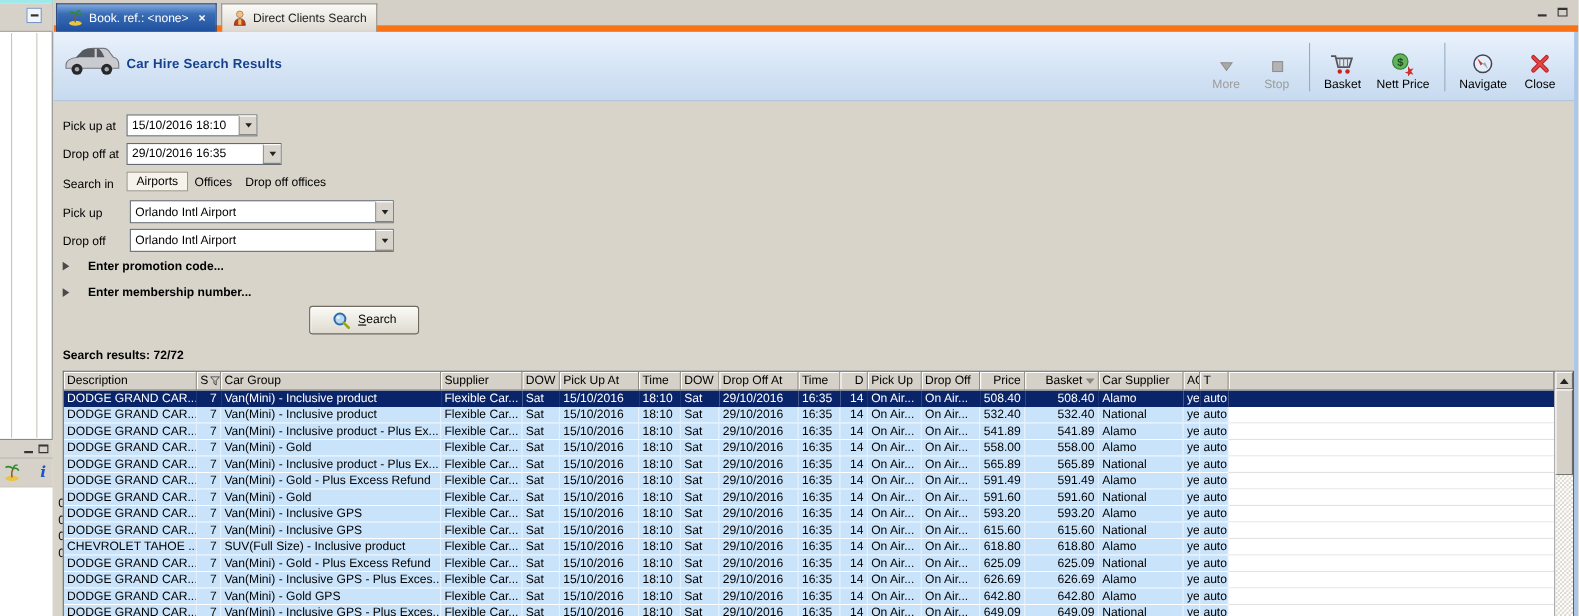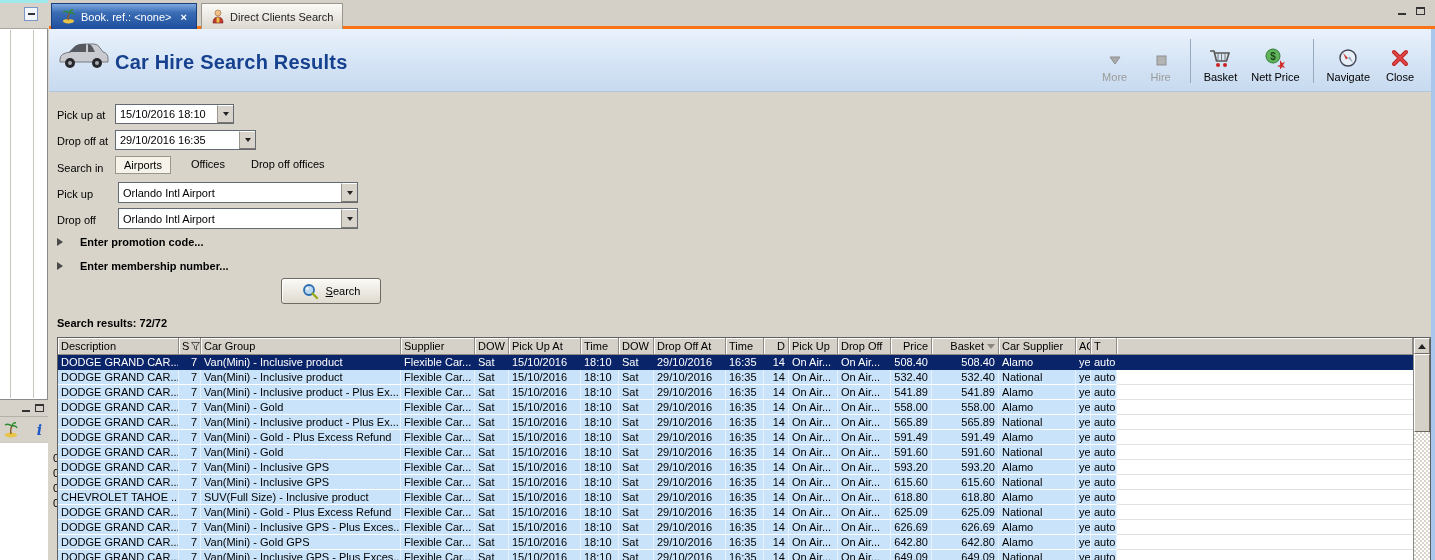--- a/index.html
+++ b/index.html
@@ -19,46 +19,46 @@
   .bottom-panel { position:absolute; left:0; top:399px; width:48px; height:161px; background:#fff; border-top:1px solid #8a8a8a; }
   .bp-header { height:17px; background:#d6d2ca; border-bottom:1px solid #b5b1a8; display:flex; align-items:center; justify-content:flex-end; gap:5px; padding-right:4px; }
   .g-min { width:8px; height:2px; background:#333; margin-top:5px; }
   .g-restore { width:9px; height:8px; border:1px solid #333; border-top-width:2px; background:transparent; }
   .bp-icons { height:26px; background:#d6d2ca; display:flex; align-items:center; justify-content:space-between; padding:0 6px 0 3px; border-bottom:1px solid #cfcbc2; }
   .info-i { color:#1a56c4; font-weight:bold; font-style:italic; font-family:"DejaVu Serif", serif; font-size:14px; }
   .bp-values { padding:8px 3px 0 16px;margin-left:37px; }
   .bp-values div { text-align:right; height:15px; line-height:15px; }
 
   
-  .tabbar { position:absolute; left:49px; top:0; right:0; height:29px; background:#d4d0c8; border-bottom:3px solid #f97316; }
+  .tabbar { position:absolute; left:49px; top:0; right:0; height:29px; background:#d4d0c8; border-bottom:6px solid #f97316; }
   .tab { position:absolute; top:3px; height:26px; display:flex; align-items:center; gap:5px; padding:0 9px; cursor:default; }
   .tab-active { left:2px; background:linear-gradient(180deg,#7fa9e0 0%, #3a6cb4 35%, #1d4f9e 100%); border:1px solid #1c3f78; border-bottom:none; color:#fff; }
   .tab-inactive { left:152px; background:linear-gradient(180deg,#fbfaf7,#dcd8d0); border:1px solid #9a968c; border-bottom:none; color:#222; }
   .tab-close { color:#fff; font-weight:bold; font-size:11px; margin-left:4px; }
   .win-controls { position:absolute; right:10px; top:7px; display:flex; gap:10px; align-items:center; }
 
   
   .band { position:absolute; left:49px; top:29px; right:4px; height:63px; background:linear-gradient(180deg,#eaf2fc 0%, #d5e4f5 55%, #c7daef 100%); border-bottom:1px solid #b3c6dc; }
   .win-right { position:absolute; right:0; top:29px; width:4px; bottom:0; background:#a9c7ec; }
-  .band-title { position:absolute; left:66px; top:22px; font-size:20px; font-weight:bold; color:#16418f; letter-spacing:.2px; }
+  .band-title { position:absolute; left:66px; top:22px; font-size:12px; font-weight:bold; color:#16418f; letter-spacing:.2px; }
   .car-svg { position:absolute; left:8px; top:9px; }
   .toolbar { position:absolute; right:8px; top:8px; height:48px; display:flex; align-items:stretch; }
   .tbtn { display:flex; flex-direction:column; align-items:center; justify-content:flex-end; min-width:46px; padding:2px 7px; }
   .tbtn .ticon { height:24px; display:flex; align-items:flex-end; justify-content:center; }
   .tbtn .tlabel { margin-top:2px; white-space:nowrap; }
   .tbtn.disabled .tlabel { color:#9b9b99; }
   .tsep { width:1px; background:#96abc2; margin:2px 6px; }
 
   
   .flabel { position:absolute; left:57px; height:14px; line-height:14px; }
   .field { position:absolute; background:#fff; border:1px solid #636a72; display:flex; align-items:center; }
   .field .fval { flex:1; padding-left:4px; white-space:nowrap; overflow:hidden; }
   .drop-btn { width:16px; align-self:stretch; background:#d8d4cb; border-left:1px solid #9a968c; border-top:1px solid #fff; border-bottom:1px solid #7c786f; display:flex; align-items:center; justify-content:center; }
   .tri-down { width:0; height:0; border-left:3px solid transparent; border-right:3px solid transparent; border-top:4px solid #222; }
-  .segment { position:absolute; left:115px; top:156px; display:flex; align-items:flex-start; gap:14px; }
+  .segment { position:absolute; left:115px; top:156px; display:flex; align-items:flex-end; gap:0; }
   .seg { padding:2px 6px; }
   .seg.sel { border:1px solid #9a968c; background:#f6f3ea; padding:2px 8px; }
   .expander { position:absolute; left:57px; display:flex; align-items:center; gap:17px; font-weight:bold; }
   .tri-right { width:0; height:0; border-top:4px solid transparent; border-bottom:4px solid transparent; border-left:6px solid #4a4a4a; }
   .search-btn { position:absolute; left:281px; top:278px; width:100px; height:26px; background:linear-gradient(180deg,#fbfaf6,#dedacf); border:1px solid #6f6b62; border-radius:3px; box-shadow:inset 1px 1px 0 #fff; display:flex; align-items:center; justify-content:center; gap:7px; cursor:default; }
   .results-summary { position:absolute; left:57px; top:317px; font-weight:bold; }
 
   
   .grid { position:absolute; left:57px; top:337px; width:1374px; height:224px; border:1px solid #5f5f5f; background:#fff; display:flex; }
   .grid-left { flex:1; display:flex; flex-direction:column; overflow:hidden; }
@@ -167,21 +167,21 @@
             </svg>
         </span>
         <span class="tlabel">More</span>
       </div>
       <div class="tbtn disabled">
         <span class="ticon">
           <svg width="18" height="18" viewBox="0 0 18 18">
               <rect x="5" y="5" width="9" height="9" fill="#b3b3b3" stroke="#8f8f8f"></rect>
             </svg>
         </span>
-        <span class="tlabel">Hire</span>
+        <span class="tlabel">Stop</span>
       </div>
       <div class="tsep"></div>
       <div class="tbtn">
         <span class="ticon">
           <svg width="24" height="22" viewBox="0 0 24 22">
             <path d="M2 4 h4 l2.5 10 h10 l2.5-8 H7" fill="none" stroke="#555" stroke-width="1.6"></path>
             <path d="M10 6 v8 M13.5 6 v8 M17 6 v8" stroke="#777" stroke-width="1"></path>
             <circle cx="10" cy="18" r="2" fill="#cc2222"></circle>
               <circle cx="17" cy="18" r="2" fill="#cc2222"></circle>
           </svg>

